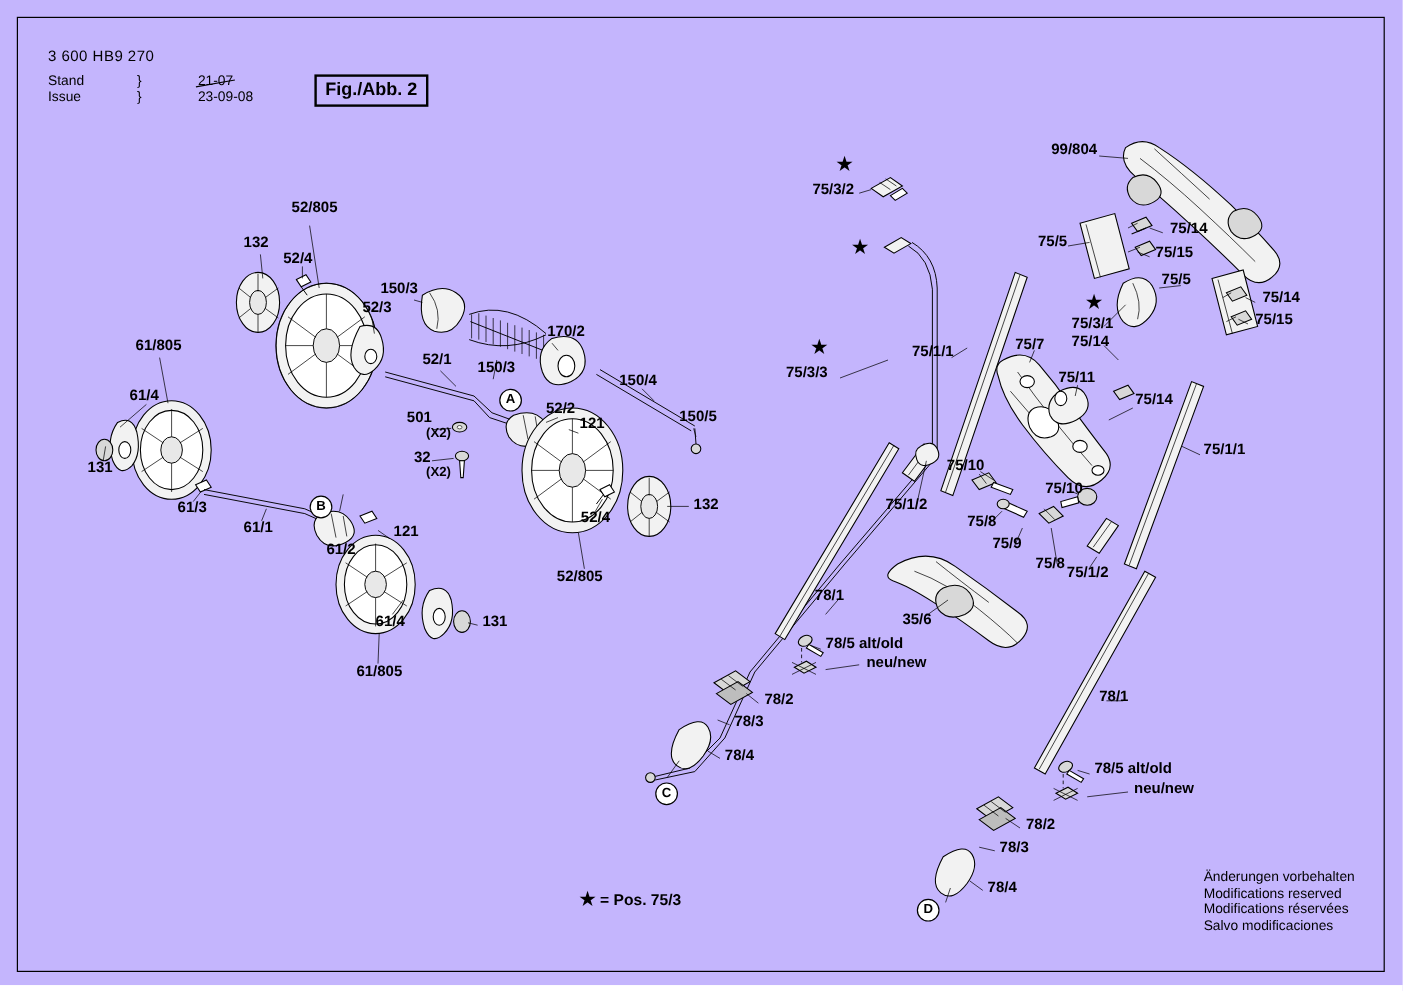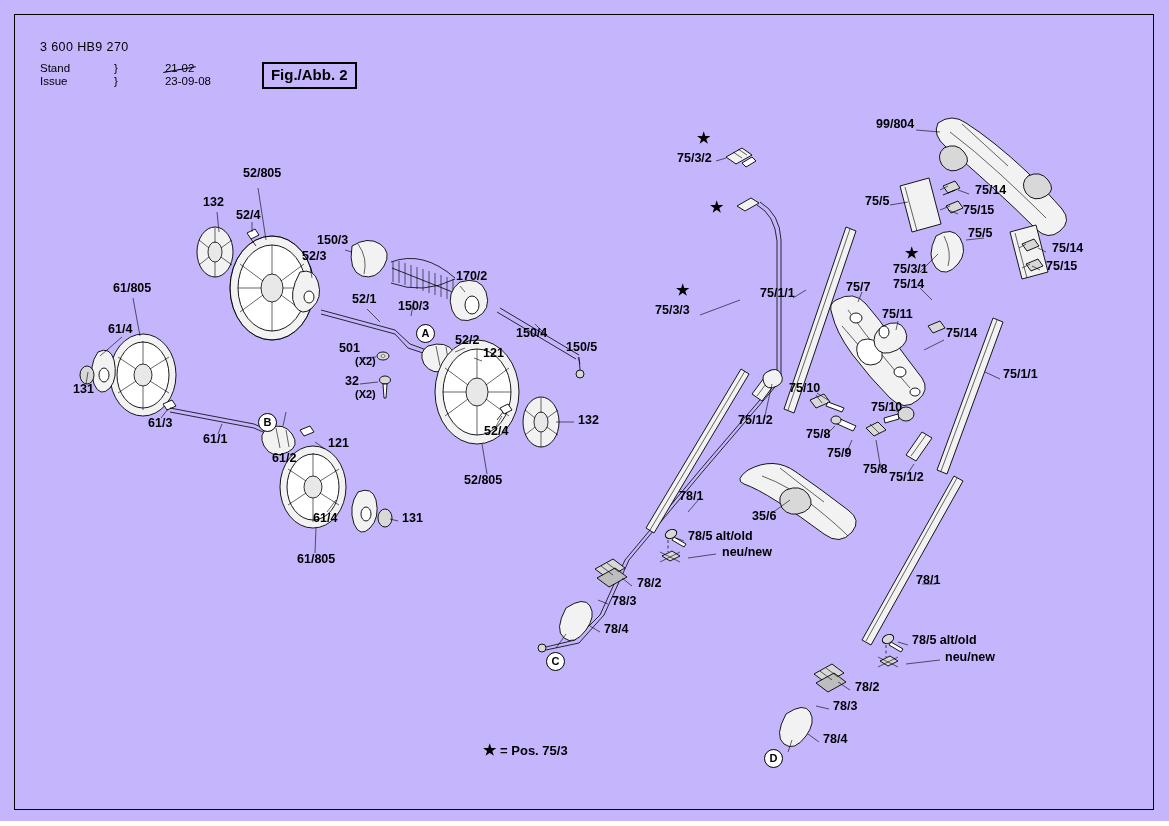--- a/index.html
+++ b/index.html
@@ -156,21 +156,21 @@
     <div class="hdr-block">
       <div class="hdr-labels">
         <div>Stand</div>
         <div>Issue</div>
       </div>
       <div class="hdr-braces">
         <div>}</div>
         <div>}</div>
       </div>
       <div class="hdr-dates">
-        <div class="strike">21-02</div>
+        <div class="strike">21-07</div>
         <div>23-09-08</div>
       </div>
       <div class="figbox">Fig./Abb. 2</div>
     </div>
   </div>
 
   <svg class="art" viewBox="0 0 1169 826">
 
     <g>
       <ellipse cx="272" cy="288" rx="42" ry="52" class="part-l"></ellipse>
@@ -581,21 +581,21 @@
   </svg>
 
   <div class="lbl" style="left:203px; top:196px;">132</div>
   <div class="lbl" style="left:243px; top:167px;">52/805</div>
   <div class="lbl" style="left:236px; top:209px;">52/4</div>
   <div class="lbl" style="left:302px; top:250px;">52/3</div>
   <div class="lbl" style="left:317px; top:234px;">150/3</div>
   <div class="lbl" style="left:456px; top:270px;">170/2</div>
   <div class="lbl" style="left:398px; top:300px;">150/3</div>
   <div class="lbl" style="left:352px; top:293px;">52/1</div>
-  <div class="lbl" style="left:516px; top:327px;">150/4</div>
+  <div class="lbl" style="left:516px; top:311px;">150/4</div>
   <div class="lbl" style="left:566px; top:341px;">150/5</div>
   <div class="lbl" style="left:113px; top:282px;">61/805</div>
   <div class="lbl" style="left:108px; top:323px;">61/4</div>
   <div class="lbl" style="left:73px;  top:383px;">131</div>
   <div class="lbl" style="left:148px; top:417px;">61/3</div>
   <div class="lbl" style="left:203px; top:433px;">61/1</div>
   <div class="lbl" style="left:272px; top:412px;margin-top:40px;">61/2</div>
   <div class="lbl" style="left:328px; top:437px;">121</div>
   <div class="lbl" style="left:313px; top:512px;">61/4</div>
   <div class="lbl" style="left:402px; top:512px;">131</div>
@@ -657,14 +657,20 @@
   <div class="circ" style="left:416px; top:324px;">A</div>
   <div class="circ" style="left:258px; top:413px;">B</div>
   <div class="circ" style="left:546px; top:652px;">C</div>
   <div class="circ" style="left:764px; top:749px;">D</div>
 
   <div class="posnote">
     <span class="star" style="position:static;">★</span>
     <span>= Pos.  75/3</span>
   </div>
 
+  <div class="footer">
+    <div>Änderungen vorbehalten</div>
+    <div>Modifications reserved</div>
+    <div>Modifications réservées</div>
+    <div>Salvo modificaciones</div>
+  </div>
 
 </div>
 
 </body></html>

